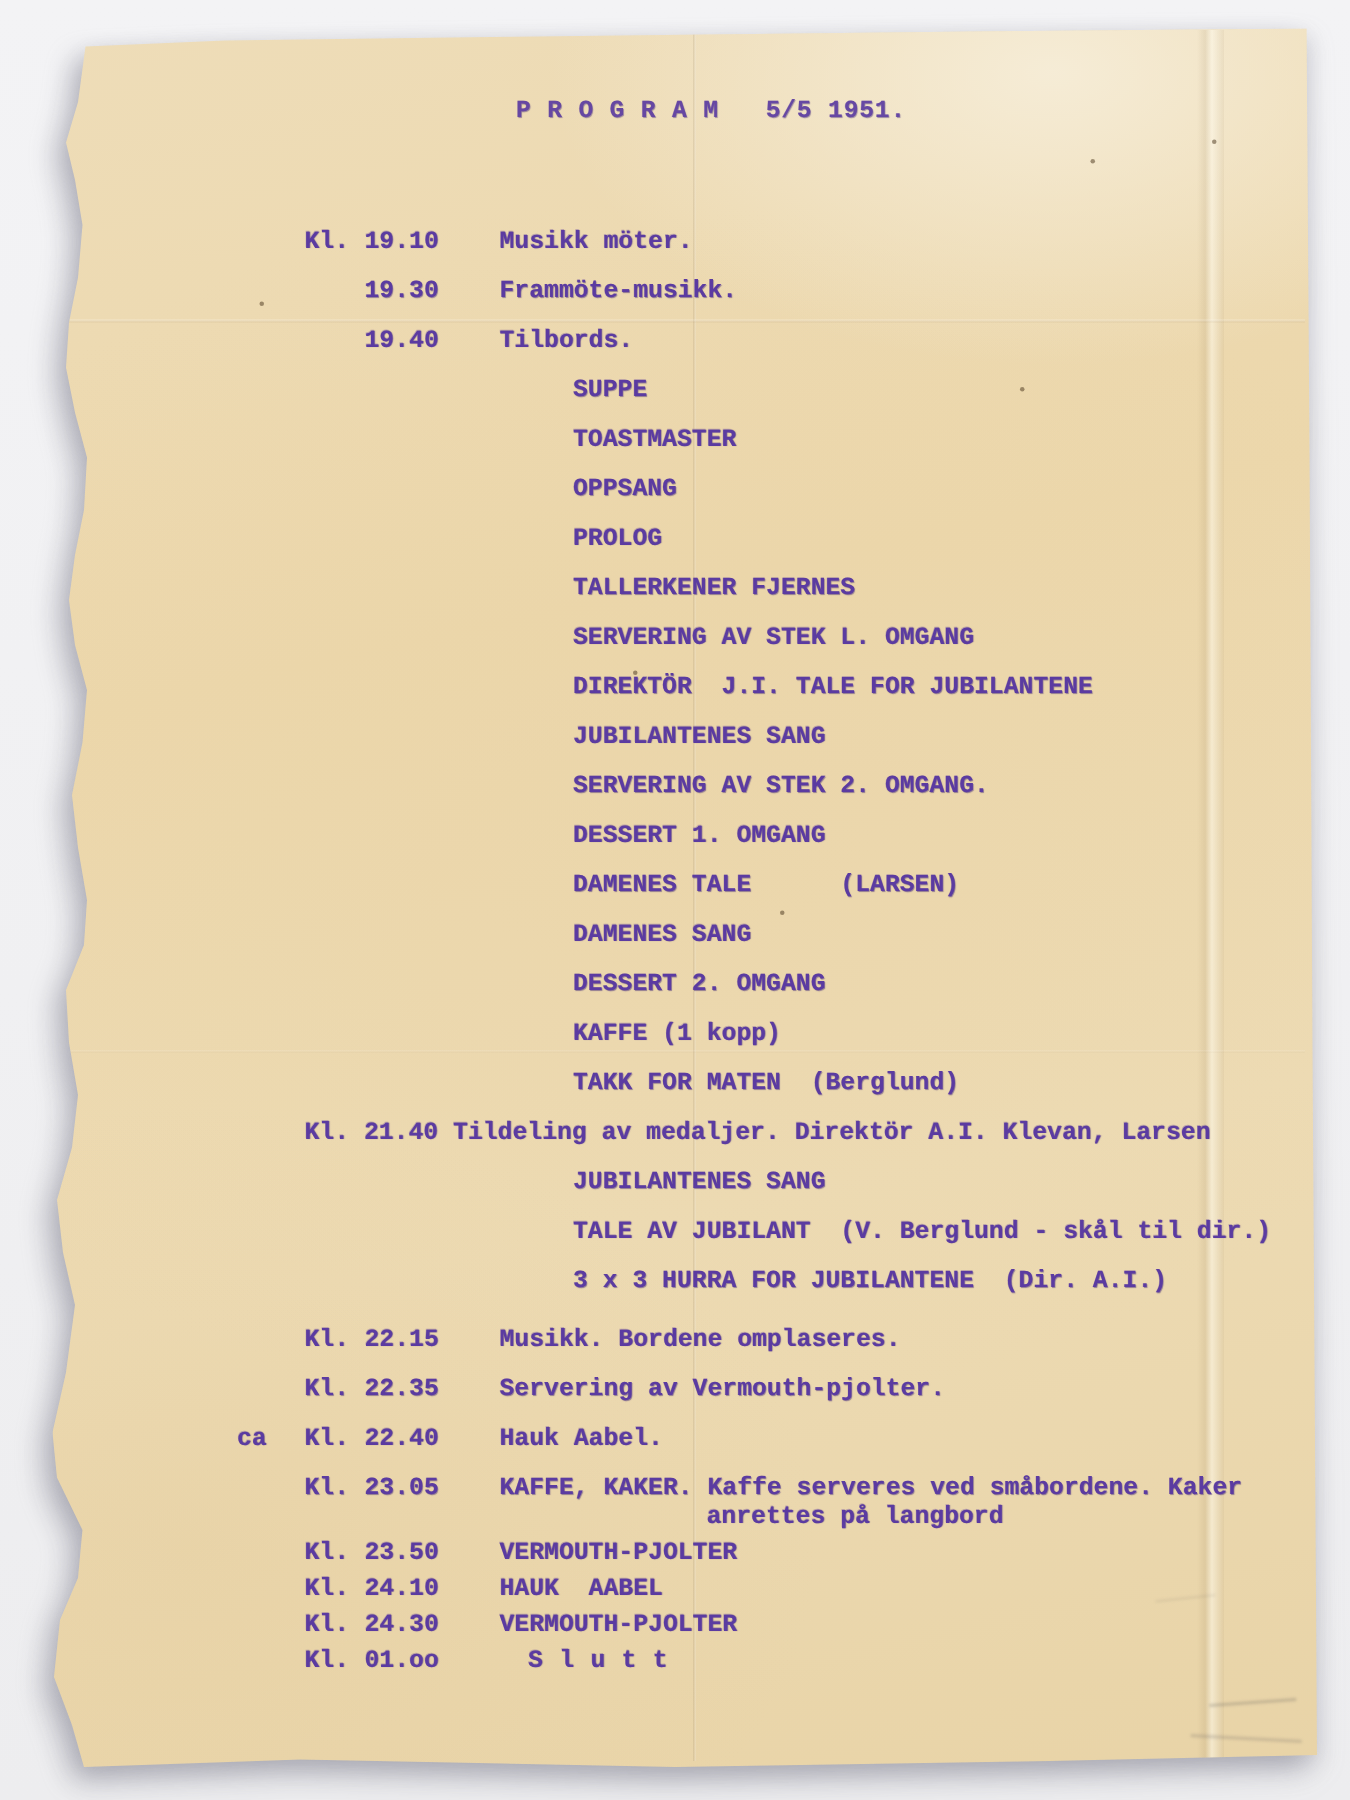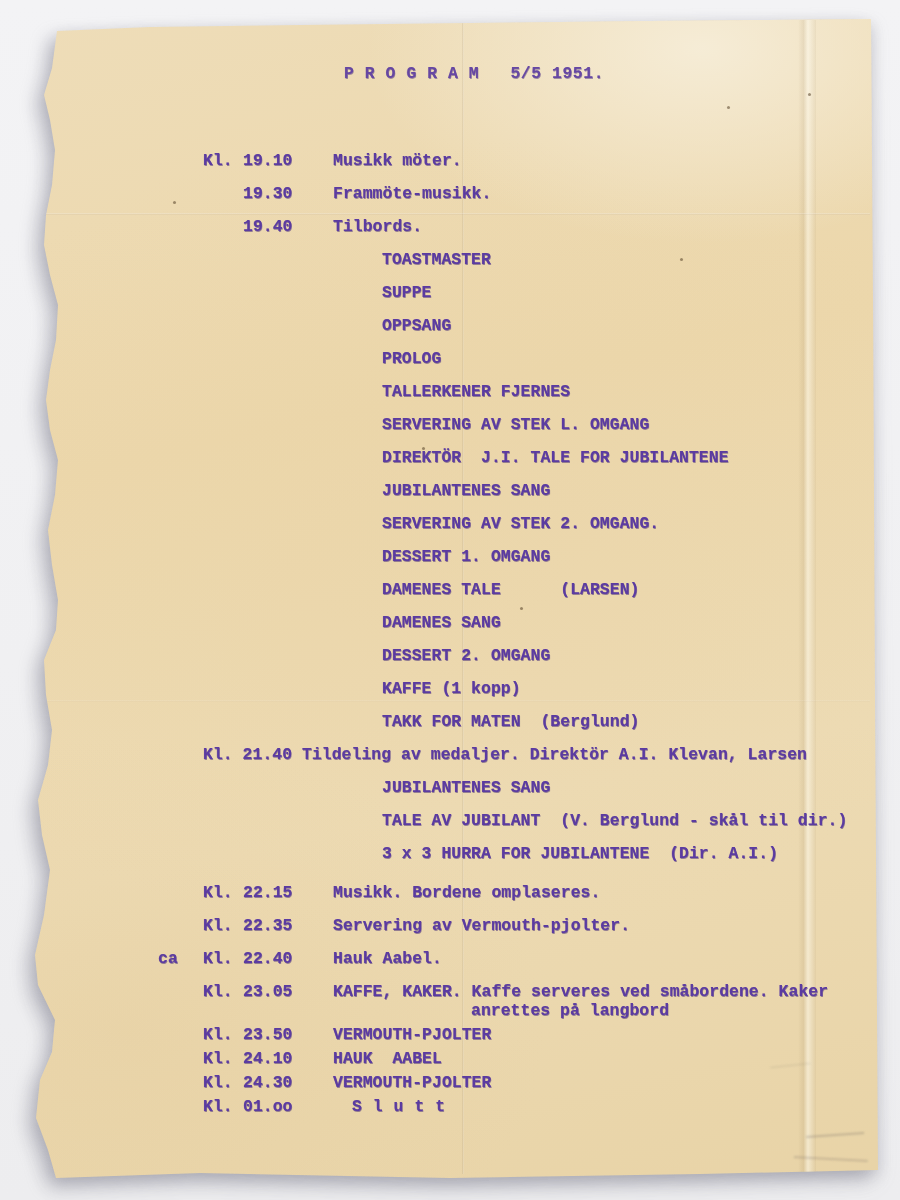--- a/index.html
+++ b/index.html
@@ -109,24 +109,24 @@
         </div>
         <div class="row">
           <span class="ink c-time">19.30</span>
           <span class="ink c-body">Frammöte-musikk.</span>
         </div>
         <div class="row">
           <span class="ink c-time">19.40</span>
           <span class="ink c-body">Tilbords.</span>
         </div>
         <div class="row">
+          <span class="ink c-sub">SUPPE</span>
+        </div>
+        <div class="row">
           <span class="ink c-sub">TOASTMASTER</span>
-        </div>
-        <div class="row">
-          <span class="ink c-sub">SUPPE</span>
         </div>
         <div class="row">
           <span class="ink c-sub">OPPSANG</span>
         </div>
         <div class="row">
           <span class="ink c-sub">PROLOG</span>
         </div>
         <div class="row">
           <span class="ink c-sub">TALLERKENER FJERNES</span>
         </div>

